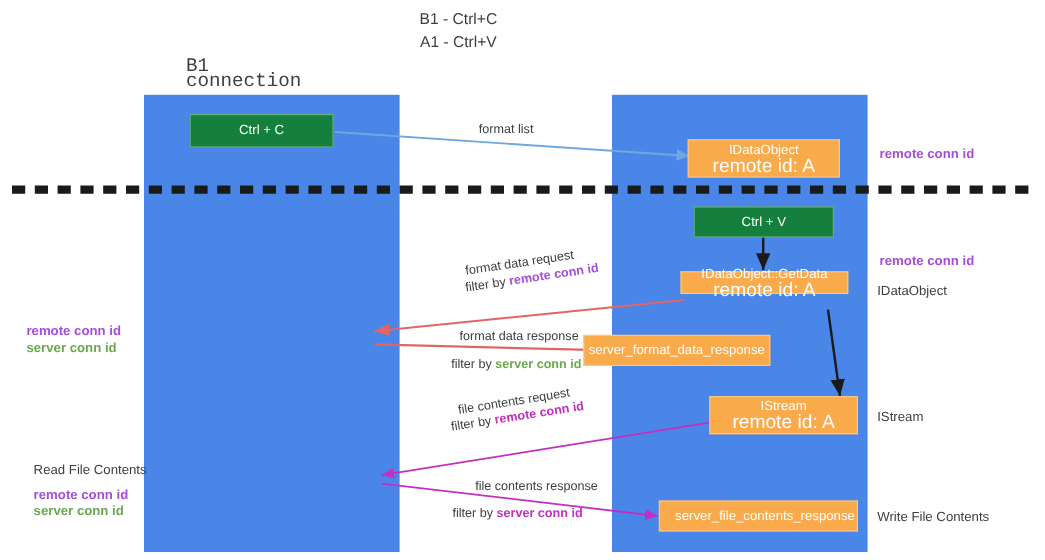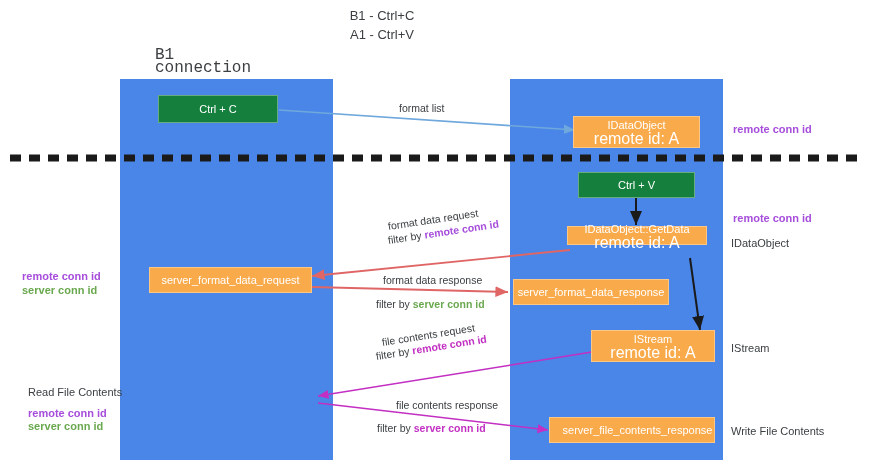--- a/index.html
+++ b/index.html
@@ -107,25 +107,22 @@
 
   <div class="node green" style="left:578px;top:172px;width:117px;height:26px;">
     <div>Ctrl + V</div>
   </div>
 
   <div class="node orange" style="left:567px;top:226px;width:140px;height:19px;">
     <div>IDataObject::GetData</div>
     <div class="l2">remote id: A</div>
   </div>
 
-  <div class="node orange" style="left:149px;top:267px;width:163px;height:26px;">
-    <div>server_format_data_request</div>
-  </div>
 
-  <div class="node orange" style="left:513px;top:279px;width:156px;height:26px;">
+  <div class="node orange" style="left:486px;top:279px;width:156px;height:26px;">
     <div>server_format_data_response</div>
   </div>
 
   <div class="node orange" style="left:591px;top:330px;width:124px;height:32px;">
     <div>IStream</div>
     <div class="l2">remote id: A</div>
   </div>
 
 
   <div class="node orange" style="left:549px;top:417px;width:166px;height:26px;padding-left:11px;">

